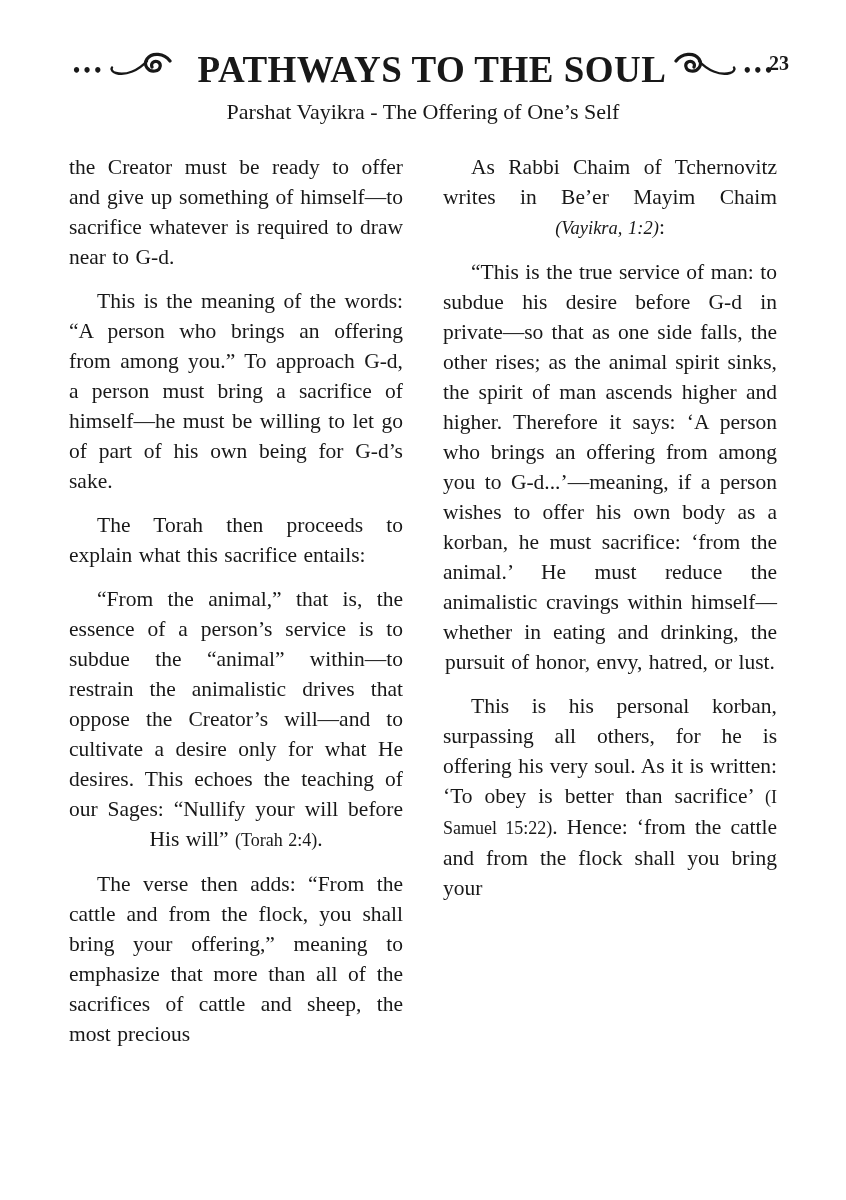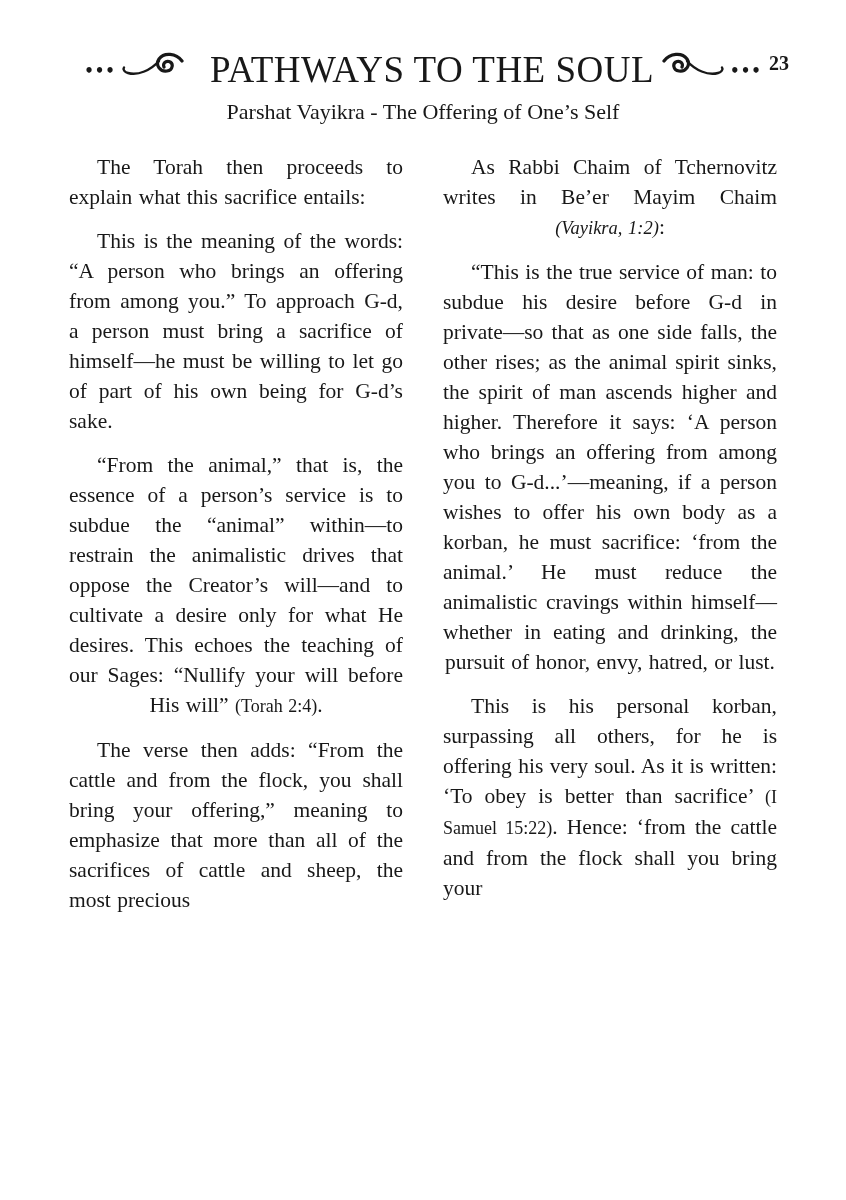--- a/index.html
+++ b/index.html
@@ -19,21 +19,21 @@
   
   .header { position: relative; text-align: center; }
   .title-row {
     display: flex;
     align-items: center;
     justify-content: center;
     gap: 8px;
     height: 48px;
   }
   .book-title {
-    font-weight: normal;
+    font-weight: bold;
     font-size: 37px;
     letter-spacing: 0.5px;
     white-space: nowrap;
     line-height: 1;
     padding-top: 2px;
     margin-left: 18px;
   }
   .orn { display: flex; align-items: center; gap: 2px; }
   .orn .dots {
     font-family: "DejaVu Sans", sans-serif;
@@ -109,22 +109,23 @@
       </span>
     </div>
 
     <span class="page-number">23</span>
 
     <div class="subtitle">Parshat Vayikra - The Offering of One’s Self</div>
   </div>
 
   <div class="body-cols">
     <div class="col" id="col-left">
+        <p><span>the Creator must be ready to offer and give up something of himself—to sacrifice whatever is required to draw near to G-d.</span></p>
+        <p class="indent"><span>This is the meaning of the words: “A person who brings an offering from among you.” To approach G-d, a person must bring a sacrifice of himself—he must be willing to let go of part of his own being for G-d’s sake.</span></p>
         <p class="indent"><span>The Torah then proceeds to explain what this sacrifice entails:</span></p>
-        <p class="indent"><span>This is the meaning of the words: “A person who brings an offering from among you.” To approach G-d, a person must bring a sacrifice of himself—he must be willing to let go of part of his own being for G-d’s sake.</span></p>
         <p class="indent last-center"><span>“From the animal,” that is, the essence of a person’s service is to subdue the “animal” within—to restrain the animalistic drives that oppose the Creator’s will—and to cultivate a desire only for what He desires. This echoes the teaching of our Sages: “Nullify your will before His will” </span><span class="run-sm">(Torah 2:4)</span><span>.</span></p>
         <p class="indent"><span>The verse then adds: “From the cattle and from the flock, you shall bring your offering,” meaning to emphasize that more than all of the sacrifices of cattle and sheep, the most precious</span></p>
       </div>
     <div class="col" id="col-right">
         <p class="indent last-center"><span>As Rabbi Chaim of Tchernovitz writes in </span><span class="run-i">Be’er Mayim Chaim </span><span class="run-smi">(Vayikra, 1:2)</span><span>:</span></p>
         <p class="indent last-center"><span>“This is the true service of man: to subdue his desire before G-d in private—so that as one side falls, the other rises; as the animal spirit sinks, the spirit of man ascends higher and higher. Therefore it says: ‘A person who brings an offering from among you to G-d...’—meaning, if a person wishes to offer his own body as a korban, he must sacrifice: ‘from the animal.’ He must reduce the animalistic cravings within himself—whether in eating and drinking, the pursuit of honor, envy, hatred, or lust.</span></p>
         <p class="indent"><span>This is his personal korban, surpassing all others, for he is offering his very soul. As it is written: ‘To obey is better than sacrifice’ </span><span class="run-sm">(I Samuel 15:22)</span><span>. Hence: ‘from the cattle and from the flock shall you bring your</span></p>
       </div>
   </div>
 

